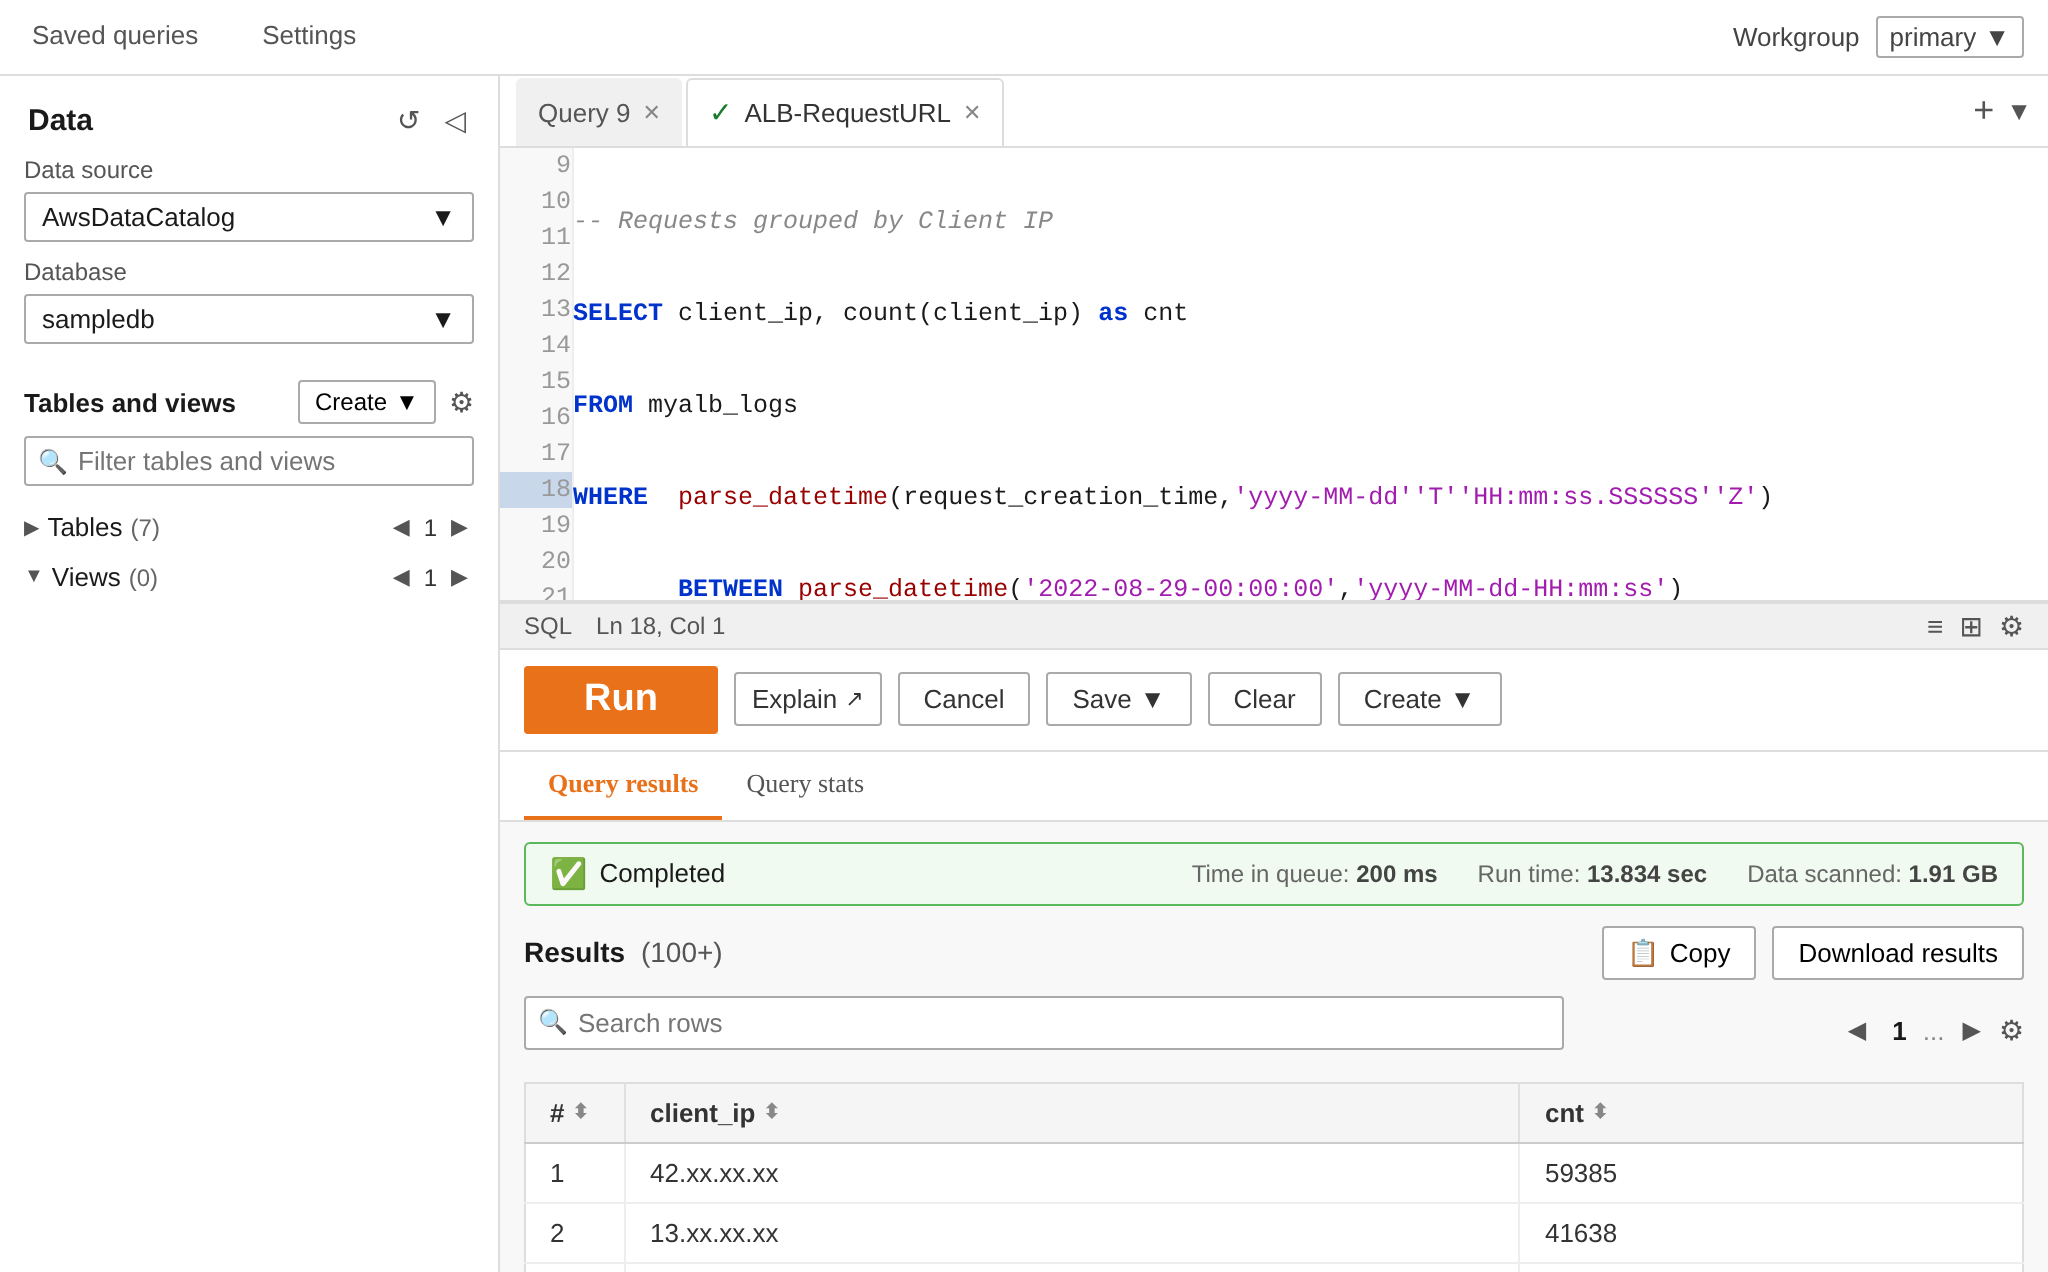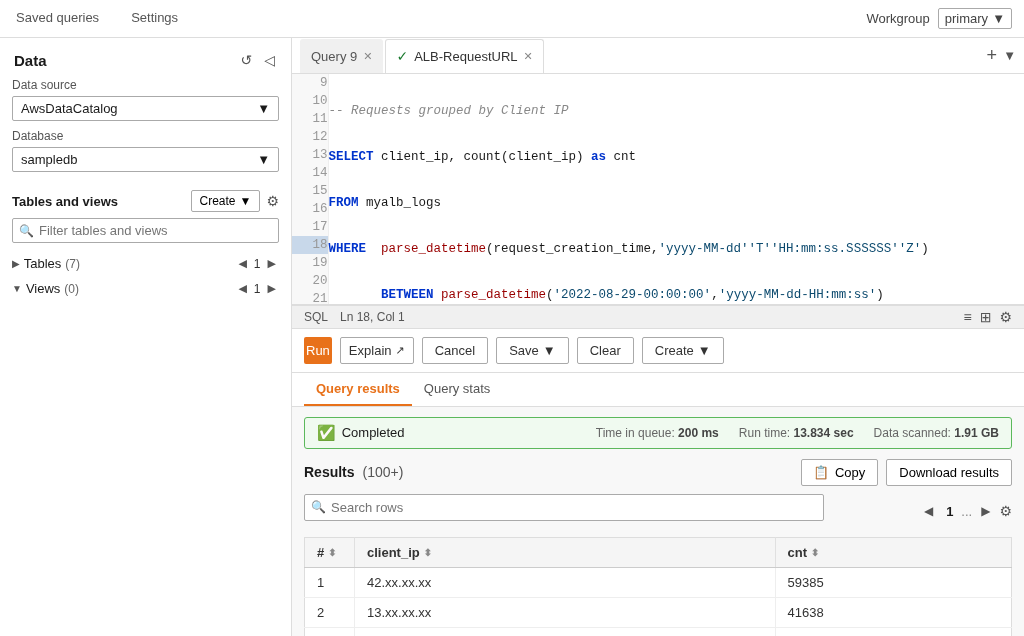--- a/index.html
+++ b/index.html
@@ -9,21 +9,21 @@
     .top-nav { display: flex; align-items: center; background: #fff; border-bottom: 1px solid #ddd; height: 38px; padding: 0 0 0 0; }
     .nav-tab { padding: 0 16px; height: 38px; display: flex; align-items: center; font-size: 13px; cursor: pointer; border-bottom: 2px solid transparent; color: #555; }
     .nav-tab.active { border-bottom: 2px solid #e8711a; color: #e8711a; font-weight: 600; }
     .workgroup-area { margin-left: auto; display: flex; align-items: center; padding-right: 12px; gap: 8px; font-size: 13px; color: #444; }
     .workgroup-select { display: flex; align-items: center; border: 1px solid #aaa; border-radius: 2px; background: #fff; padding: 2px 6px; gap: 4px; cursor: pointer; }
 
     
     .main { display: flex; height: calc(636px - 38px); }
 
     
-    .sidebar { width: 292px; background: #fff; border-right: 1px solid #ddd; display: flex; flex-direction: column; flex-shrink: 0; }
+    .sidebar { width: 250px; background: #fff; border-right: 1px solid #ddd; display: flex; flex-direction: column; flex-shrink: 0; }
     .sidebar-header { display: flex; align-items: center; justify-content: space-between; padding: 12px 14px 8px; }
     .sidebar-title { font-size: 15px; font-weight: 700; }
     .sidebar-icons { display: flex; gap: 8px; }
     .icon-btn { background: none; border: none; cursor: pointer; color: #555; font-size: 14px; padding: 2px; }
     .sidebar-section { padding: 0 12px 8px; }
     .label-small { font-size: 12px; color: #555; margin-bottom: 4px; display: block; }
     .dropdown-select { width: 100%; border: 1px solid #aaa; border-radius: 2px; padding: 4px 8px; font-size: 13px; background: #fff; cursor: pointer; display: flex; align-items: center; justify-content: space-between; }
     .tables-views-header { display: flex; align-items: center; justify-content: space-between; padding: 10px 12px 6px; }
     .tables-views-title { font-weight: 600; font-size: 13px; }
     .create-btn { display: flex; align-items: center; gap: 4px; border: 1px solid #aaa; border-radius: 2px; background: #fff; padding: 3px 8px; font-size: 12px; cursor: pointer; }
@@ -55,41 +55,41 @@
     
     .code-editor { flex: 1; background: #fff; overflow: auto; font-family: 'Courier New', monospace; font-size: 12.5px; position: relative; max-height: 240px; border-bottom: 1px solid #ddd; }
     .code-editor table { border-collapse: collapse; width: 100%; }
     .code-editor td { padding: 0; vertical-align: top; }
     .line-numbers { width: 36px; background: #f8f8f8; text-align: right; padding: 0 8px 0 0; color: #999; user-select: none; border-right: 1px solid #eee; }
     .line-numbers div, .code-lines div { height: 18px; line-height: 18px; }
     .code-lines { padding-left: 8px; white-space: pre; }
     .line-highlight { background: #c8d8ea; }
     .kw { color: #0033cc; font-weight: bold; }
     .fn { color: #990000; }
-    .str { color: #0c4a6e; }
+    .str { color: #a21caf; }
     .cm { color: #888; font-style: italic; }
 
     
     .status-bar { background: #f0f0f0; border-top: 1px solid #ddd; border-bottom: 1px solid #ddd; padding: 3px 12px; font-size: 12px; color: #555; display: flex; align-items: center; gap: 12px; }
     .status-bar-right { margin-left: auto; display: flex; gap: 8px; }
     .status-icon-btn { background: none; border: none; cursor: pointer; color: #555; font-size: 14px; }
 
     
     .action-bar { display: flex; align-items: center; gap: 8px; padding: 8px 12px; background: #fff; border-bottom: 1px solid #ddd; }
-    .btn-run { background: #e8711a; color: #fff; border: none; border-radius: 2px; padding: 6px 2px; font-size: 13px; cursor: pointer; font-weight: 400; }
+    .btn-run { background: #e8711a; color: #fff; border: none; border-radius: 2px; padding: 6px 30px; font-size: 19px; cursor: pointer; font-weight: 700; }
     .btn-explain { background: #fff; color: #333; border: 1px solid #aaa; border-radius: 2px; padding: 5px 8px; font-size: 13px; cursor: pointer; display: flex; align-items: center; gap: 4px; }
     .btn-cancel { background: #fff; color: #333; border: 1px solid #aaa; border-radius: 2px; padding: 5px 12px; font-size: 13px; cursor: pointer; }
     .btn-save { background: #fff; color: #333; border: 1px solid #aaa; border-radius: 2px; padding: 5px 12px; font-size: 13px; cursor: pointer; display: flex; align-items: center; gap: 4px; }
     .btn-clear { background: #fff; color: #333; border: 1px solid #aaa; border-radius: 2px; padding: 5px 12px; font-size: 13px; cursor: pointer; }
     .btn-create { background: #fff; color: #333; border: 1px solid #aaa; border-radius: 2px; padding: 5px 12px; font-size: 13px; cursor: pointer; display: flex; align-items: center; gap: 4px; }
 
     
     .results-area { flex: 1; overflow: auto; background: #f8f8f8; }
     .results-tabs { display: flex; padding: 0 12px; border-bottom: 1px solid #ddd; background: #fff; }
-    .result-tab { padding: 8px 12px; cursor: pointer; font-size: 13px; color: #555; border-bottom: 2px solid transparent; }
+    .result-tab { padding: 8px 12px; cursor: pointer; font-size: 13px; color: #555; border-bottom: 2px solid transparent; font-family: Liberation Serif, serif; }
     .result-tab.active { color: #e8711a; border-bottom: 2px solid #e8711a; font-weight: 600; }
 
     .results-content { padding: 10px 12px; }
     .completed-banner { display: flex; align-items: center; gap: 6px; background: #f0faf0; border: 1px solid #5cb85c; border-radius: 3px; padding: 6px 12px; margin-bottom: 10px; font-size: 13px; }
     .completed-icon { color: #2e7d32; font-size: 15px; }
     .completed-stats { margin-left: auto; display: flex; gap: 20px; font-size: 12px; color: #444; }
     .stat-label { color: #666; }
     .stat-val { font-weight: 600; }
 
     .results-header { display: flex; align-items: center; justify-content: space-between; margin-bottom: 8px; }

